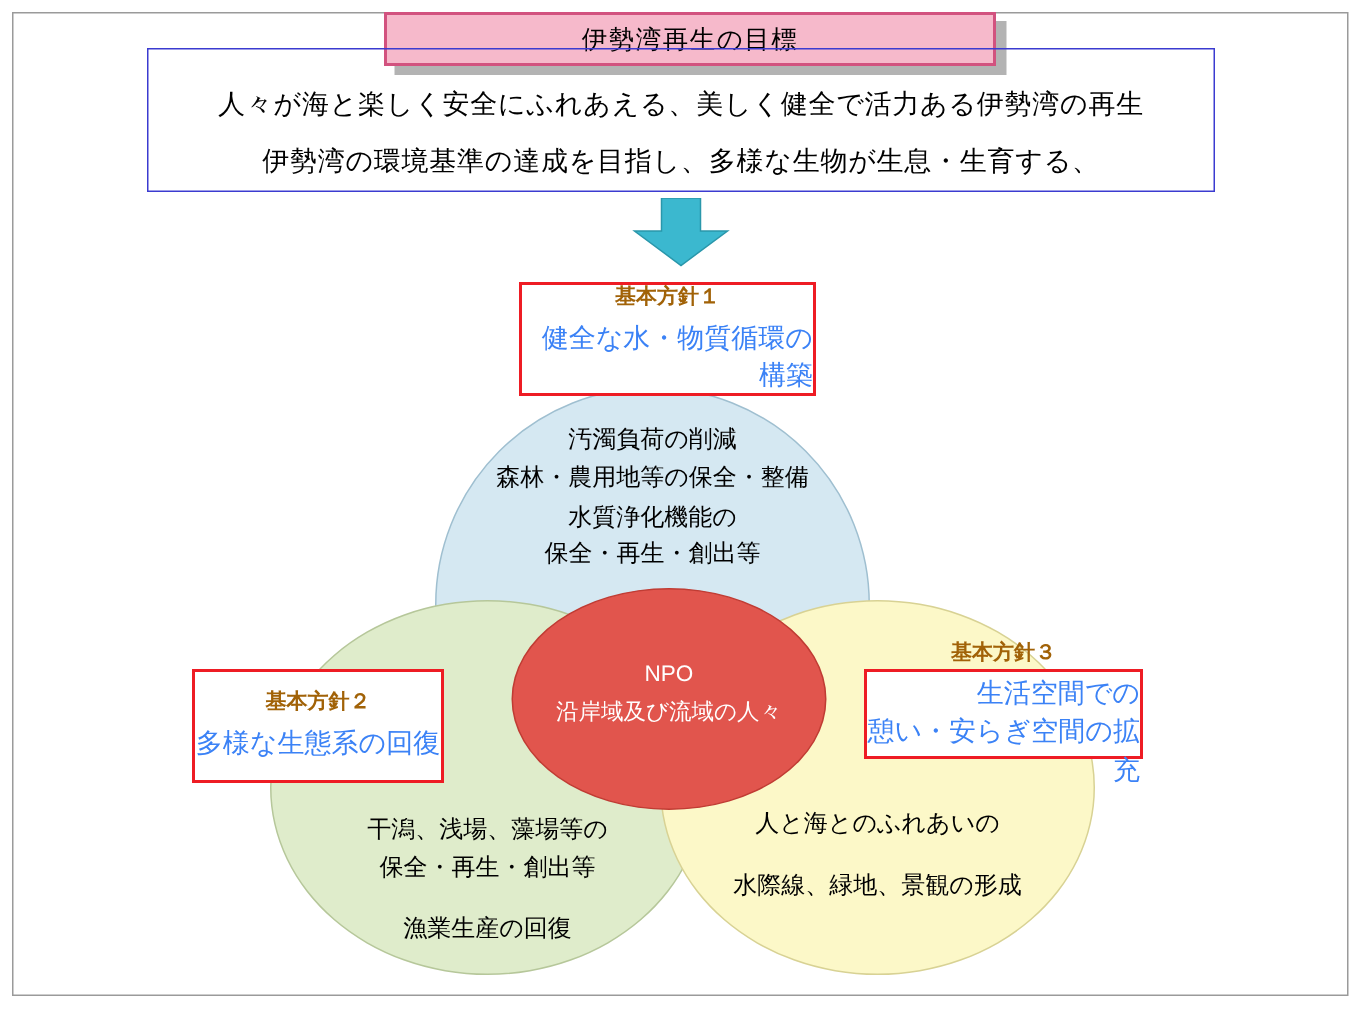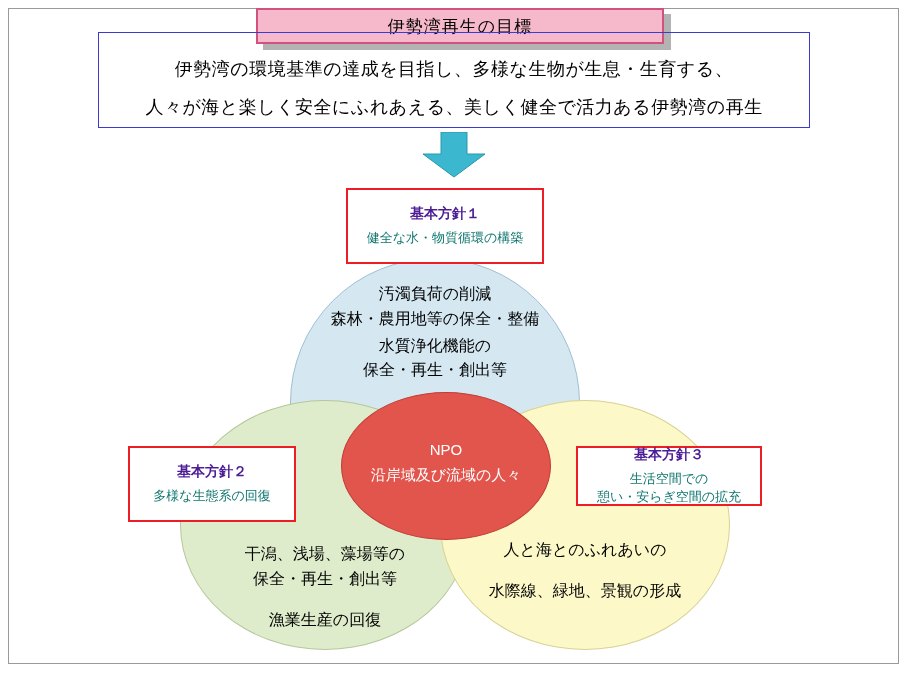--- a/index.html
+++ b/index.html
@@ -199,46 +199,46 @@
   }
   .policy-3 {
     left: 576px;
     top: 446px;
     width: 186px;
     height: 60px;
   }
   .policy-title {
     font-size: 14px;
     font-weight: bold;
-    color: #4c1d95;
+    color: #a16207;
     margin-bottom: 6px;
   }
   .policy-sub {
-    font-size: 13px;
-    color: #0f766e;
-    text-align: center;
+    font-size: 18px;
+    color: #3b82f6;
+    text-align: right;
     line-height: 1.4;
   }
 </style>
 </head>
 <body>
 
 <div id="canvas">
 
   <div class="outer-frame"></div>
 
   <div class="title-shadow"></div>
   <div class="title-box">
     <span class="title-text">伊勢湾再生の目標</span>
   </div>
 
   <div class="goal-box"></div>
   <div class="goal-lines">
+    <div class="goal-line">人々が海と楽しく安全にふれあえる、美しく健全で活力ある伊勢湾の再生</div>
     <div class="goal-line">伊勢湾の環境基準の達成を目指し、多様な生物が生息・生育する、</div>
-    <div class="goal-line">人々が海と楽しく安全にふれあえる、美しく健全で活力ある伊勢湾の再生</div>
   </div>
 
   <div class="arrow">
     <svg width="66" height="46" viewBox="0 0 66 46">
       <polygon points="20,0 46,0 46,22 64,22 33,45 2,22 20,22" fill="#3bb8cf" stroke="#2a97ab" stroke-width="1"></polygon>
     </svg>
   </div>
 
   <div class="circle circle-top"></div>
   <div class="circle circle-left"></div>

